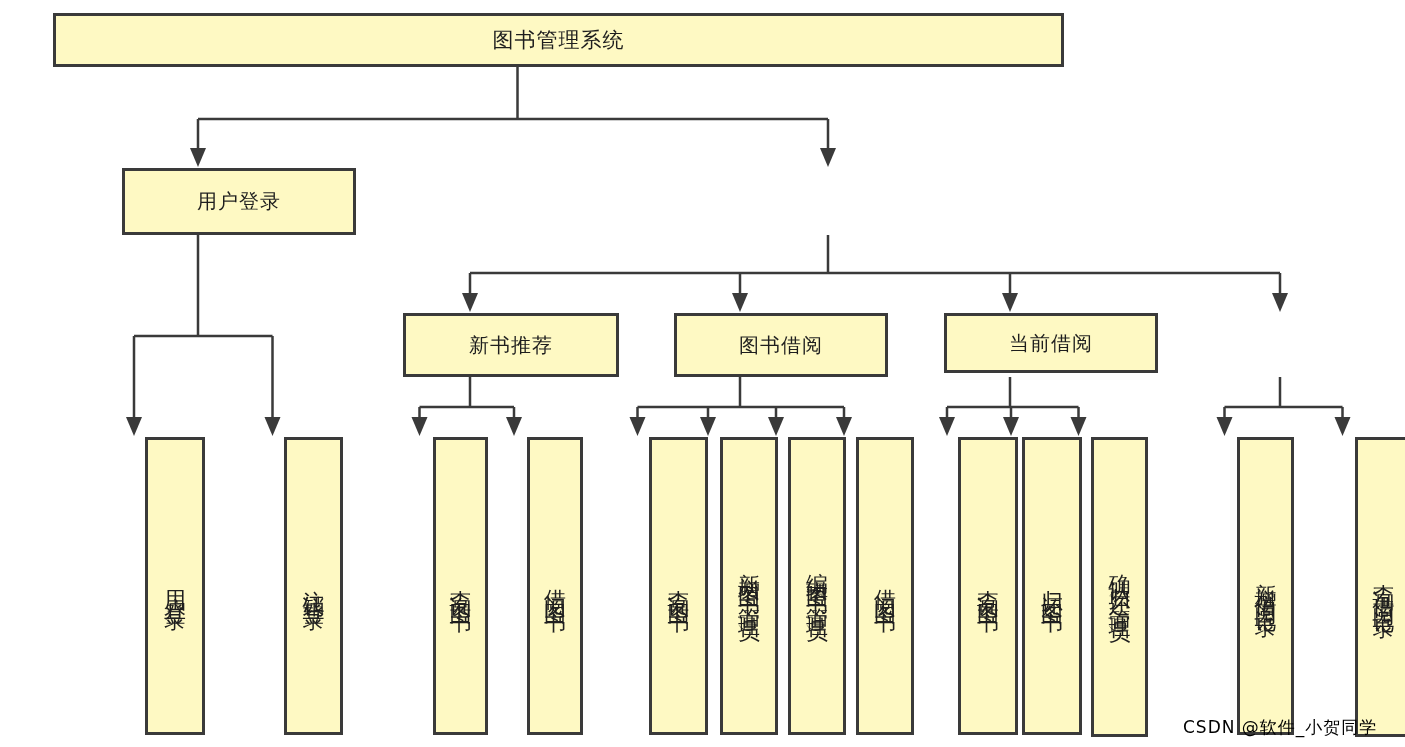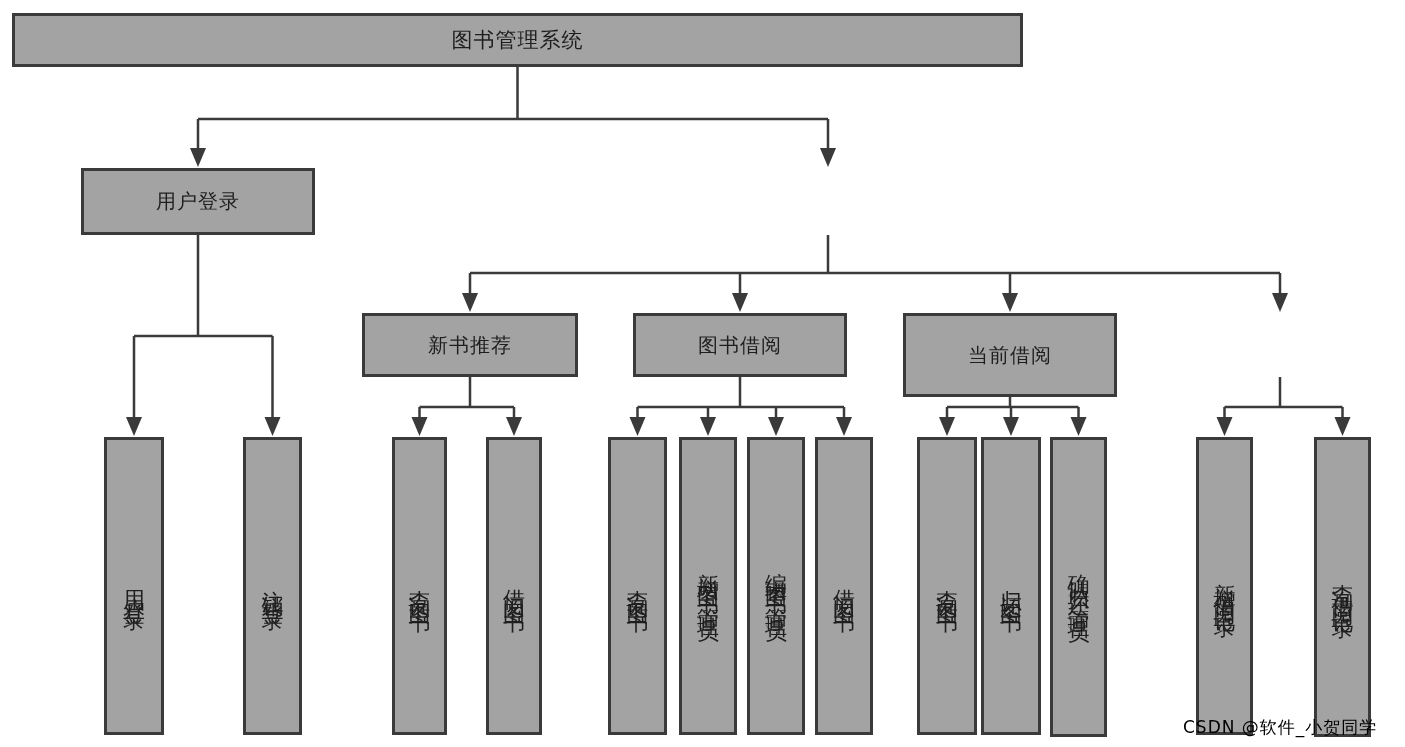--- a/index.html
+++ b/index.html
@@ -8,24 +8,25 @@
     width:1405px; height:747px;
     background:#ffffff;
     font-family:"DejaVu Sans","Liberation Sans",sans-serif;
     overflow:hidden;
   }
   #wires { position:absolute; left:0; top:0; width:1405px; height:747px; pointer-events:none; }
   .node {
     position:absolute;
     box-sizing:border-box;
     border:3px solid #3a3a3a;
-    background:#a3a3a3;
+    background:#fef9c3;
     color:#1e1e1e;
     display:flex; align-items:center; justify-content:center;
     text-align:left;
+    margin-left:41px;
   }
   .hnode { font-size:20px; letter-spacing:1px; }
   .root  { font-size:21px; }
   .vnode {
     writing-mode:vertical-rl;
     text-orientation:mixed;
     font-size:22px;
     letter-spacing:7px;
     line-height:1;
   }
@@ -94,21 +95,21 @@
       <path class="arrow" d="M1334.5 417 L1350.5 417 L1342.5 436 Z"></path>
     </g>
   </svg>
 
   <div class="node hnode root" style="left:12px; top:13px; width:1011px; height:54px;">图书管理系统</div>
 
   <div class="node hnode" style="left:81px; top:168px; width:234px; height:67px;">用户登录</div>
 
   <div class="node hnode" style="left:362px; top:313px; width:216px; height:64px;">新书推荐</div>
   <div class="node hnode" style="left:633px; top:313px; width:214px; height:64px;">图书借阅</div>
-  <div class="node hnode" style="left:903px; top:313px; width:214px; height:84px;">当前借阅</div>
+  <div class="node hnode" style="left:903px; top:313px; width:214px; height:60px;">当前借阅</div>
 
   <div class="node vnode" style="left:104px; top:437px; width:60px; height:298px;">用户登录</div>
   <div class="node vnode" style="left:243px; top:437px; width:59px; height:298px;">注销登录</div>
 
   <div class="node vnode" style="left:392px; top:437px; width:55px; height:298px;">查询图书</div>
   <div class="node vnode" style="left:486px; top:437px; width:56px; height:298px;">借阅图书</div>
 
   <div class="node vnode" style="left:608px; top:437px; width:59px; height:298px;">查询图书</div>
   <div class="node vnode" style="left:679px; top:437px; width:58px; height:298px;">新增图书（管理员）</div>
   <div class="node vnode" style="left:747px; top:437px; width:58px; height:298px;">编辑图书（管理员）</div>

